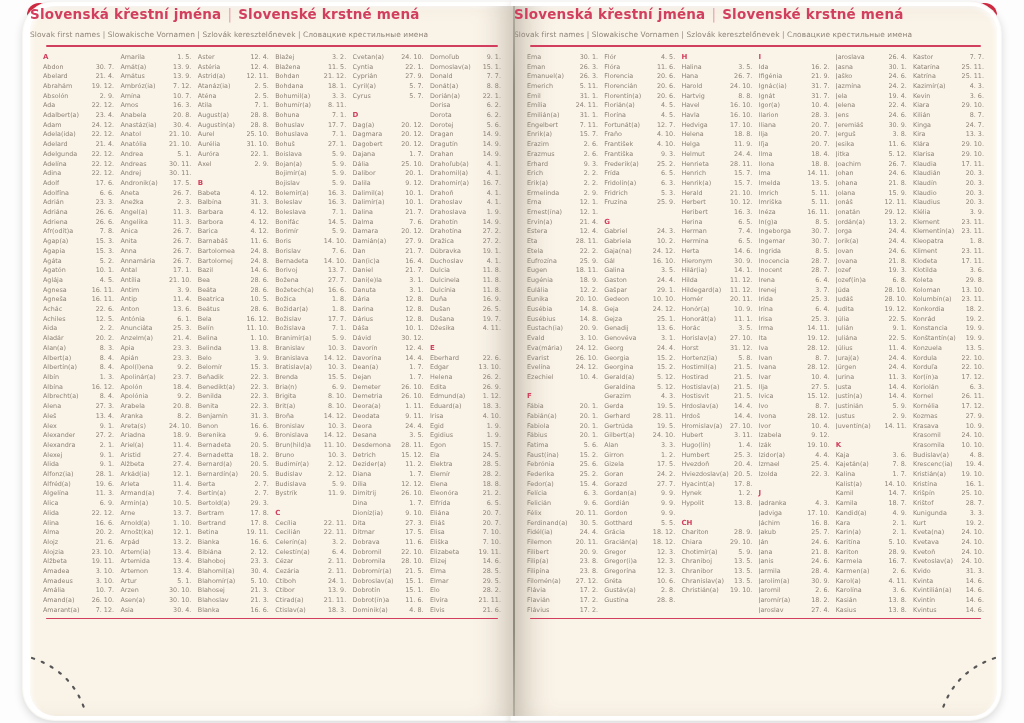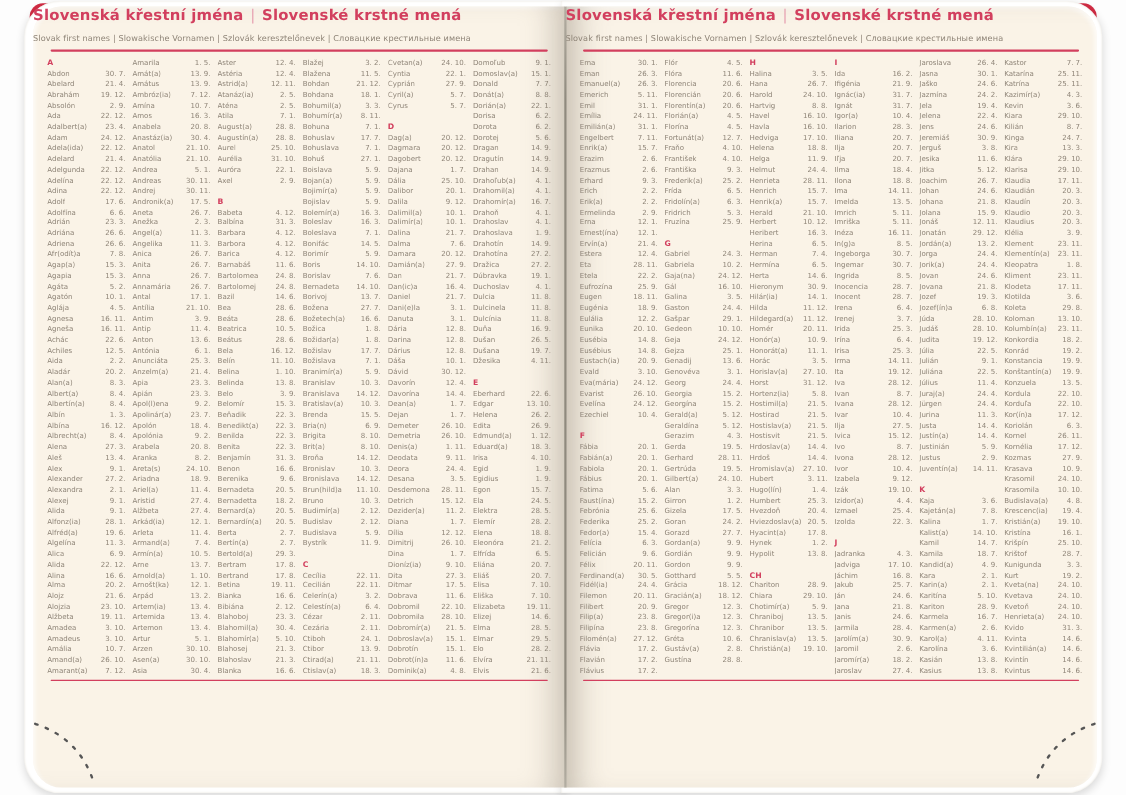--- a/index.html
+++ b/index.html
@@ -1116,21 +1116,21 @@
           </div>
           <div class="row">
             <span class="nm">Demeter</span>
             <span class="dt">26. 10.</span>
           </div>
           <div class="row">
             <span class="nm">Demetria</span>
             <span class="dt">26. 10.</span>
           </div>
           <div class="row">
-            <span class="nm">Denis(a)</span>
+            <span class="nm">Deora(a)</span>
             <span class="dt">1. 11.</span>
           </div>
           <div class="row">
             <span class="nm">Deodata</span>
             <span class="dt">9. 11.</span>
           </div>
           <div class="row">
             <span class="nm">Deora</span>
             <span class="dt">24. 4.</span>
           </div>
@@ -2738,21 +2738,21 @@
           </div>
           <div class="row">
             <span class="nm">Krasomil</span>
             <span class="dt">24. 10.</span>
           </div>
           <div class="row">
             <span class="nm">Krasomila</span>
             <span class="dt">10. 10.</span>
           </div>
           <div class="row">
-            <span class="nm">Budislava(a)</span>
+            <span class="nm">Budislav(a)</span>
             <span class="dt">4. 8.</span>
           </div>
           <div class="row">
             <span class="nm">Krescenc(ia)</span>
             <span class="dt">19. 4.</span>
           </div>
           <div class="row">
             <span class="nm">Kristián(a)</span>
             <span class="dt">19. 10.</span>
           </div>
@@ -2782,21 +2782,21 @@
           </div>
           <div class="row">
             <span class="nm">Kvetava</span>
             <span class="dt">24. 10.</span>
           </div>
           <div class="row">
             <span class="nm">Kvetoň</span>
             <span class="dt">24. 10.</span>
           </div>
           <div class="row">
-            <span class="nm">Henrieta(a)</span>
+            <span class="nm">Kvetoslav(a)</span>
             <span class="dt">24. 10.</span>
           </div>
           <div class="row">
             <span class="nm">Kvido</span>
             <span class="dt">31. 3.</span>
           </div>
           <div class="row">
             <span class="nm">Kvinta</span>
             <span class="dt">14. 6.</span>
           </div>

